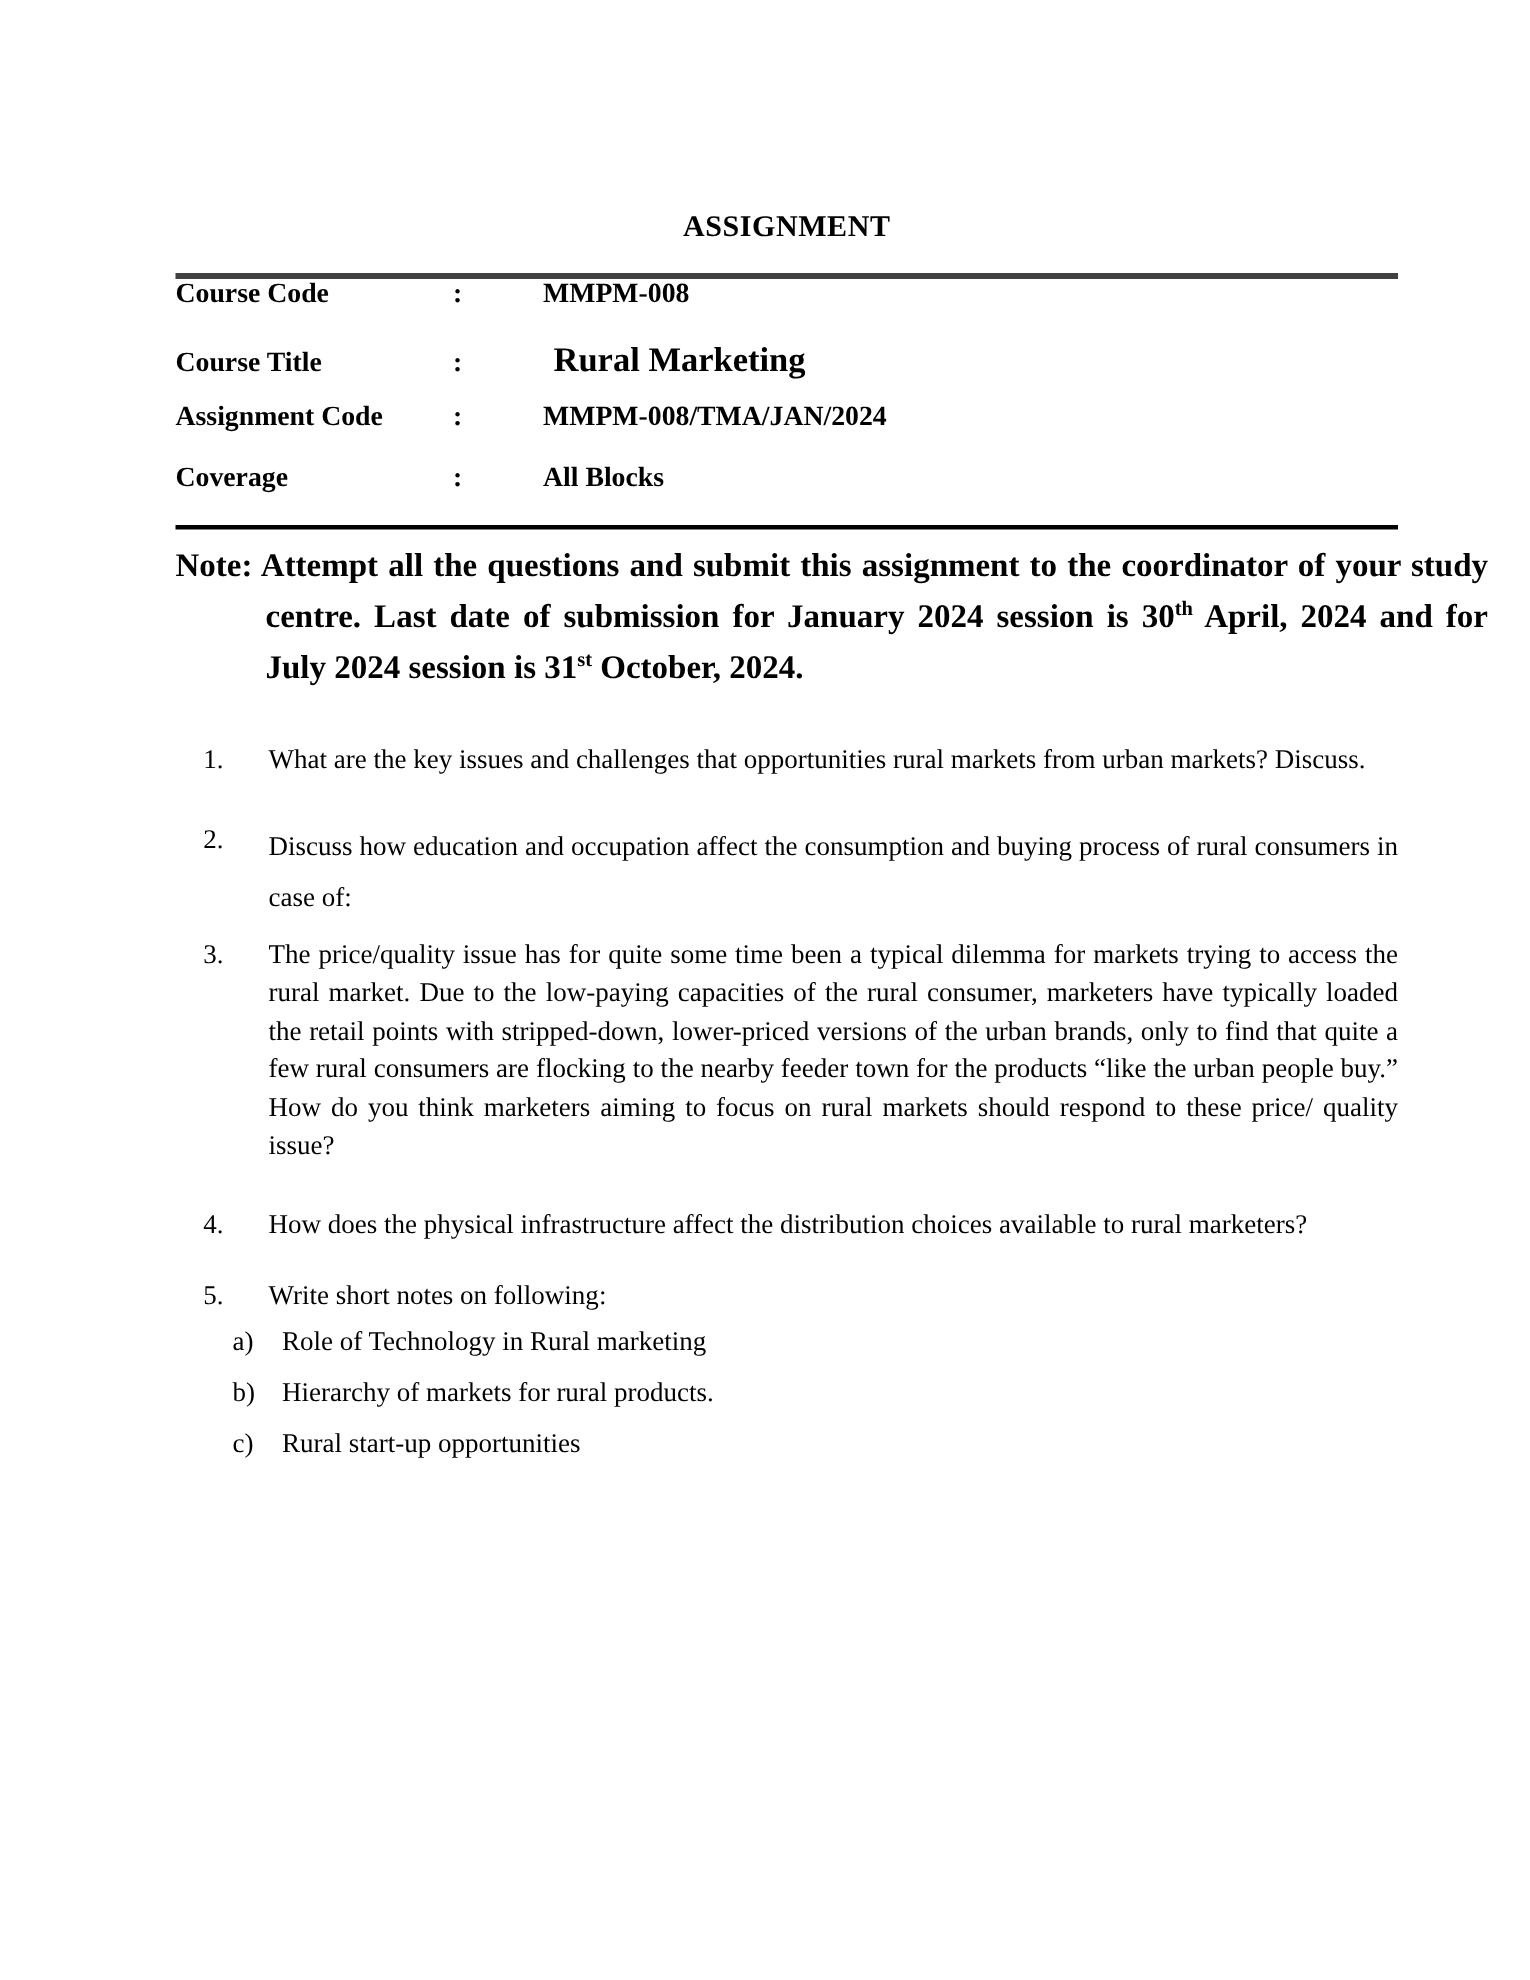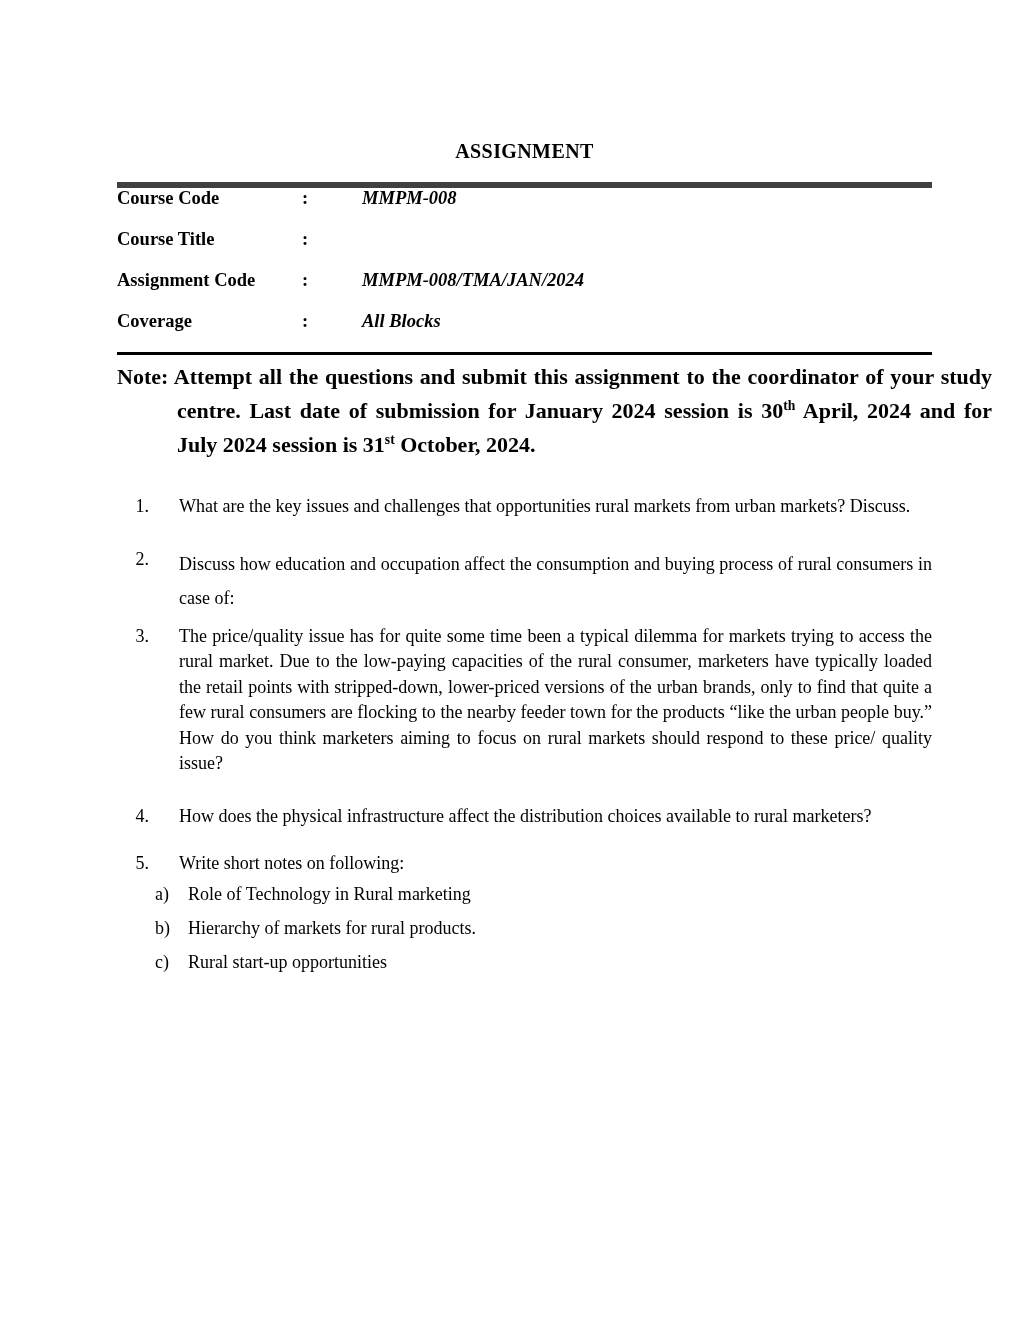--- a/index.html
+++ b/index.html
@@ -35,21 +35,21 @@
     font-weight: bold;
     letter-spacing: 0.4px;
   }
 
   
   .info-table {
     position: absolute;
     left: 117px;
     top: 182px;
     width: 815px;
-    border-top: 6px solid #404040;
+    border-top: 4px solid #404040;
     border-bottom: 3px solid #000;
     box-sizing: content-box;
   }
   .info-row {
     display: flex;
     align-items: baseline;
     height: 41px;
   }
   .info-row.title-row { height: 41px; }
   .info-label {
@@ -61,21 +61,20 @@
   .info-colon {
     width: 60px;
     flex: 0 0 60px;
     font-size: 18.5px;
     font-weight: bold;
   }
   .info-value {
     flex: 1 1 auto;
     font-size: 18.5px;
     font-weight: bold;
-    font-style: italic;
   }
   .info-value.big {
     font-size: 23px;
     padding-left: 7px;
   }
 
   
   .note-block {
     position: absolute;
     left: 117px;
@@ -157,20 +156,21 @@
 
     <div class="info-row">
       <div class="info-label">Course Code</div>
       <div class="info-colon">:</div>
       <div class="info-value">MMPM-008</div>
     </div>
 
     <div class="info-row title-row">
       <div class="info-label">Course Title</div>
       <div class="info-colon">:</div>
+      <div class="info-value big">Rural Marketing</div>
     </div>
 
     <div class="info-row">
       <div class="info-label">Assignment Code</div>
       <div class="info-colon">:</div>
       <div class="info-value">MMPM-008/TMA/JAN/2024</div>
     </div>
 
     <div class="info-row">
       <div class="info-label">Coverage</div>

